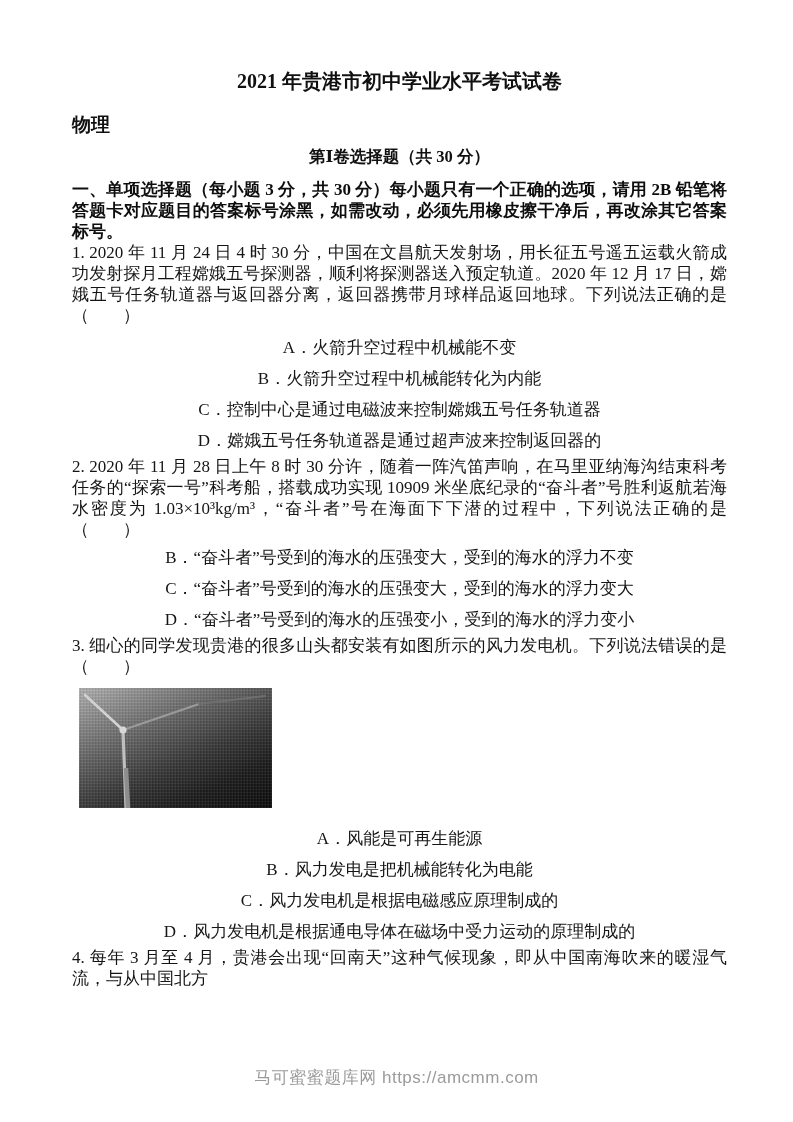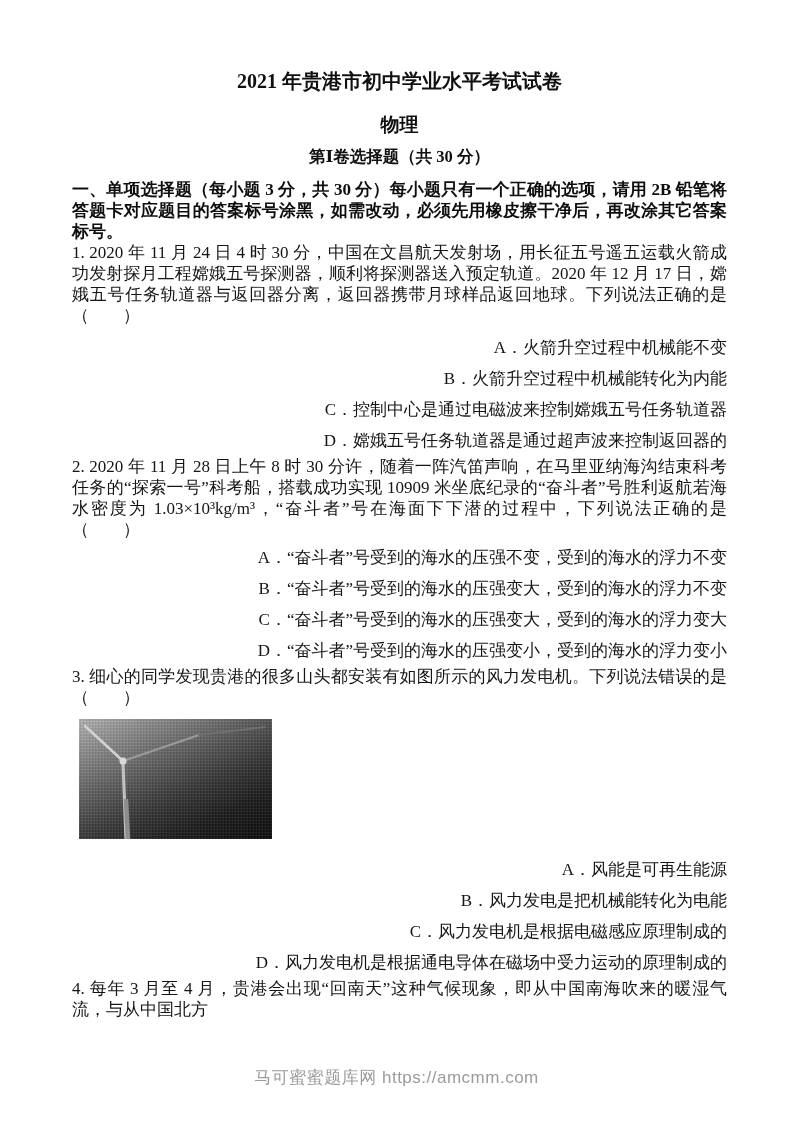--- a/index.html
+++ b/index.html
@@ -26,21 +26,20 @@
     line-height: 34px;
     font-weight: bold;
     text-align: center;
     color: #101010;
   }
   .doc-subject {
     margin: 11px 0 0 0;
     font-size: 19px;
     line-height: 32px;
     font-weight: bold;
-    text-align: center;
     color: #101010;
   }
   .section-heading {
     margin: 2px 0 8px 0;
     font-size: 16.5px;
     line-height: 28px;
     font-weight: bold;
     text-align: center;
     color: #101010;
   }
@@ -61,21 +60,21 @@
   .options-q1 { margin-top: 6px; }
   .options-q2 { margin-top: 2px; }
   .options-q3 { margin-top: 15px; }
   .stem-q2 { margin-top: 0; }
   .stem-q3 { margin-top: 3px; }
   .stem-q4 { margin-top: 0; }
   .option-line {
     margin: 0;
     font-size: 17px;
     line-height: 31px;
-    text-align: right;
+    text-align: center;
   }
   .photo {
     position: relative;
     margin: 11px 0 0 7px;
     width: 193px;
     height: 120px;
     background:
       repeating-linear-gradient(90deg, rgba(255,255,255,0.06) 0 1px, rgba(0,0,0,0.05) 1px 2px, rgba(255,255,255,0.02) 2px 3px),
       repeating-linear-gradient(0deg, rgba(255,255,255,0.05) 0 1px, rgba(0,0,0,0.06) 1px 3px),
       linear-gradient(155deg, #b3b3b3 0%, #8b8b8b 18%, #606060 38%, #383838 58%, #1b1b1b 78%, #0b0b0b 100%);
@@ -109,21 +108,20 @@
     <p class="textline stem-q1">1. 2020 年 11 月 24 日 4 时 30 分，中国在文昌航天发射场，用长征五号遥五运载火箭成功发射探月工程嫦娥五号探测器，顺利将探测器送入预定轨道。2020 年 12 月 17 日，嫦娥五号任务轨道器与返回器分离，返回器携带月球样品返回地球。下列说法正确的是（　　）</p>
     <div class="options options-q1">
       <p class="option-line">A．火箭升空过程中机械能不变</p>
       <p class="option-line">B．火箭升空过程中机械能转化为内能</p>
       <p class="option-line">C．控制中心是通过电磁波来控制嫦娥五号任务轨道器</p>
       <p class="option-line">D．嫦娥五号任务轨道器是通过超声波来控制返回器的</p>
     </div>
 
     <p class="textline stem-q2">2. 2020 年 11 月 28 日上午 8 时 30 分许，随着一阵汽笛声响，在马里亚纳海沟结束科考任务的“探索一号”科考船，搭载成功实现 10909 米坐底纪录的“奋斗者”号胜利返航若海水密度为 1.03×10³kg/m³，“奋斗者”号在海面下下潜的过程中，下列说法正确的是（　　）</p>
     <div class="options options-q2">
-      <p class="option-line">A．“奋斗者”号受到的海水的压强不变，受到的海水的浮力不变</p>
       <p class="option-line">B．“奋斗者”号受到的海水的压强变大，受到的海水的浮力不变</p>
       <p class="option-line">C．“奋斗者”号受到的海水的压强变大，受到的海水的浮力变大</p>
       <p class="option-line">D．“奋斗者”号受到的海水的压强变小，受到的海水的浮力变小</p>
     </div>
 
     <p class="textline stem-q3">3. 细心的同学发现贵港的很多山头都安装有如图所示的风力发电机。下列说法错误的是（　　）</p>
 
     <div class="photo">
       <svg width="193" height="120" viewBox="0 0 193 120">
         <line x1="44" y1="42" x2="6" y2="7" stroke="#d2d2d2" stroke-width="2.6" stroke-linecap="round"></line>

